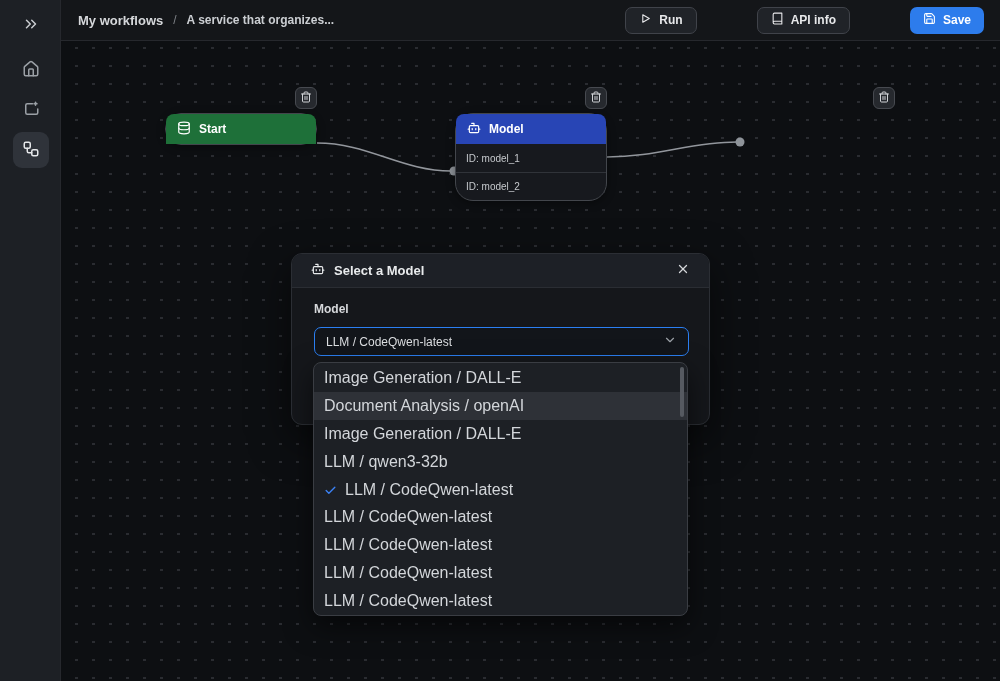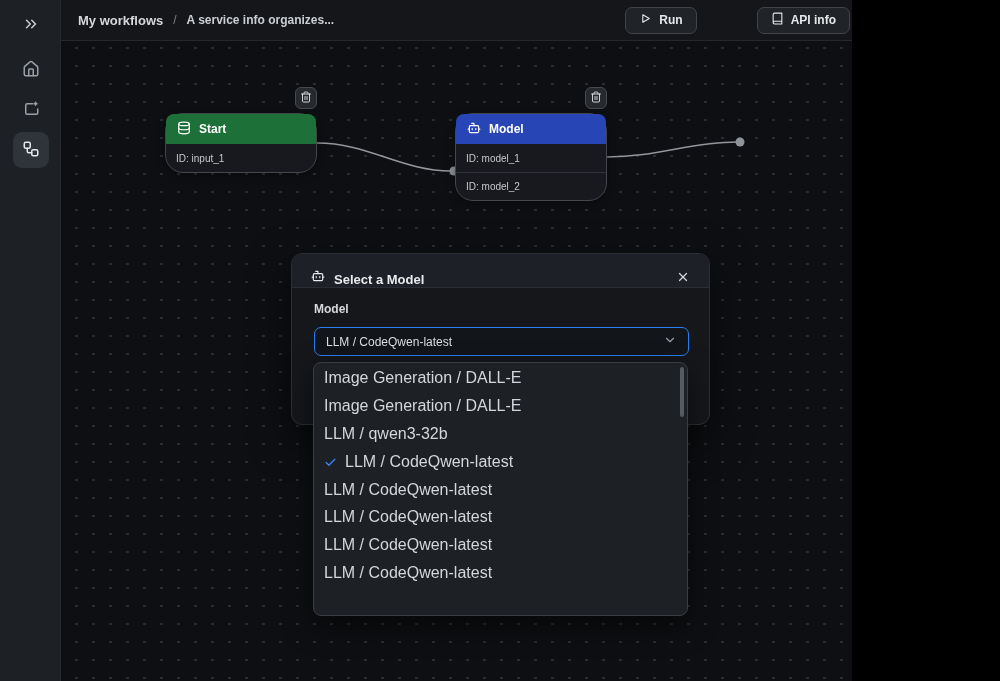--- a/index.html
+++ b/index.html
@@ -1,18 +1,18 @@
 <!DOCTYPE html>
 <html><head>
 <meta charset="utf-8">
 <style>
   * { margin:0; padding:0; box-sizing:border-box; }
   html,body { background:#000; }
   body { font-family:"Liberation Sans","DejaVu Sans",sans-serif; }
-  .app { position:relative; width:852px; height:681px; background:#a16207; overflow:hidden;
+  .app { position:relative; width:1000px; height:681px; background:#a16207; overflow:hidden;
          -webkit-font-smoothing:antialiased; }
 
   
   .sidebar { position:absolute; left:0; top:0; width:61px; height:681px; background:#1d2025;
              border-right:1px solid #26282d; z-index:5; }
   .sidebar .collapse-btn { position:absolute; left:0; top:12px; width:61px; height:26px;
              background:none; border:none; color:#c9ccd0; cursor:pointer;
              display:flex; align-items:center; justify-content:center; }
   .side-nav { position:absolute; left:0; top:52px; width:61px; display:flex; flex-direction:column;
              align-items:center; gap:4px; }
@@ -53,21 +53,21 @@
   .node-row + .node-row { border-top:1px solid #303339; }
   .trash-btn { position:absolute; width:22px; height:22px; background:#26292e; border:1px solid #474a50;
           border-radius:6px; color:#d2d5d8; display:flex; align-items:center; justify-content:center;
           cursor:pointer; z-index:2; }
   .trash-btn svg { width:12px; height:12px; }
 
   
   .modal { position:absolute; left:291px; top:253px; width:419px; height:172px; background:#15171b;
            border:1px solid #2b2e34; border-radius:11px; box-shadow:0 14px 40px rgba(0,0,0,.55); z-index:3; }
   .modal-header { height:34px; background:#1d2026; border-bottom:1px solid #2a2d33;
-           border-radius:10px 10px 0 0; display:flex; align-items:flex-end; gap:9px; padding:0 19px; }
+           border-radius:10px 10px 0 0; display:flex; align-items:center; gap:9px; padding:0 19px; }
   .modal-header svg.title-ic { width:14px; height:14px; color:#e8eaec; }
   .modal-title { font-size:13px; font-weight:700; color:#e9ebed; }
   .modal-close { margin-left:auto; background:none; border:none; color:#d4d6d9; cursor:pointer;
            display:flex; align-items:center; }
   .modal-close svg { width:14px; height:14px; }
   .field-label { position:absolute; left:22px; top:48px; font-size:12px; font-weight:600; color:#d7d9dc; }
   .select { position:absolute; left:22px; top:73px; width:375px; height:29px; background:#12151a;
            border:1.5px solid #2b7ff2; border-radius:7px; display:flex; align-items:center;
            padding:0 11px; font-size:12px; color:#dcdee1; cursor:pointer; }
   .select .chev { margin-left:auto; color:#9ba0a6; }
@@ -135,21 +135,21 @@
             </svg>
         </span>
       </button>
     </nav>
   </aside>
 
   <header class="topbar">
     <div class="breadcrumb">
       <span class="crumb-root">My workflows</span>
       <span class="crumb-sep">/</span>
-      <span class="crumb-current">A service info organizes...</span>
+      <span class="crumb-current">A service that organizes...</span>
     </div>
     <div class="top-actions">
       <button class="btn">
         <span>
           <svg viewBox="0 0 24 24" width="13" height="13" fill="none" stroke="currentColor" stroke-width="2" stroke-linejoin="round">
               <path d="M7 5v14l12-7z"></path>
             </svg>
         </span>
         <span>Run</span>
       </button>
@@ -212,21 +212,20 @@
     <div class="node-header" style="background: rgb(30, 112, 57);">
       <span>
         <svg viewBox="0 0 24 24" width="14" height="14" fill="none" stroke="currentColor" stroke-width="2" stroke-linecap="round" stroke-linejoin="round">
             <ellipse cx="12" cy="5" rx="9" ry="3"></ellipse>
             <path d="M3 5v14a9 3 0 0 0 18 0V5"></path>
             <path d="M3 12a9 3 0 0 0 18 0"></path>
           </svg>
       </span>
       <span>Start</span>
     </div>
-    <div class="node-row">ID: input_1</div>
   </div>
 
   <div class="node" style="left:455px; top:113px;">
     <div class="node-header" style="background: rgb(40, 69, 181);">
       <span>
         <svg viewBox="0 0 24 24" width="14" height="14" fill="none" stroke="currentColor" stroke-width="2" stroke-linecap="round" stroke-linejoin="round">
             <path d="M12 8V4H8"></path>
             <rect width="16" height="12" x="4" y="8" rx="2"></rect>
             <path d="M2 14h2"></path>
             <path d="M20 14h2"></path>
@@ -273,20 +272,24 @@
       </span>
     </div>
   </div>
 
   <div class="dropdown">
     <div>
         <div class="option">
 
     <span>Image Generation / DALL-E</span>
   </div>
+        <div class="option hovered">
+
+    <span>Document Analysis / openAI</span>
+  </div>
         <div class="option">
 
     <span>Image Generation / DALL-E</span>
   </div>
         <div class="option">
 
     <span>LLM / qwen3-32b</span>
   </div>
         <div class="option selected">
     <span class="check">

